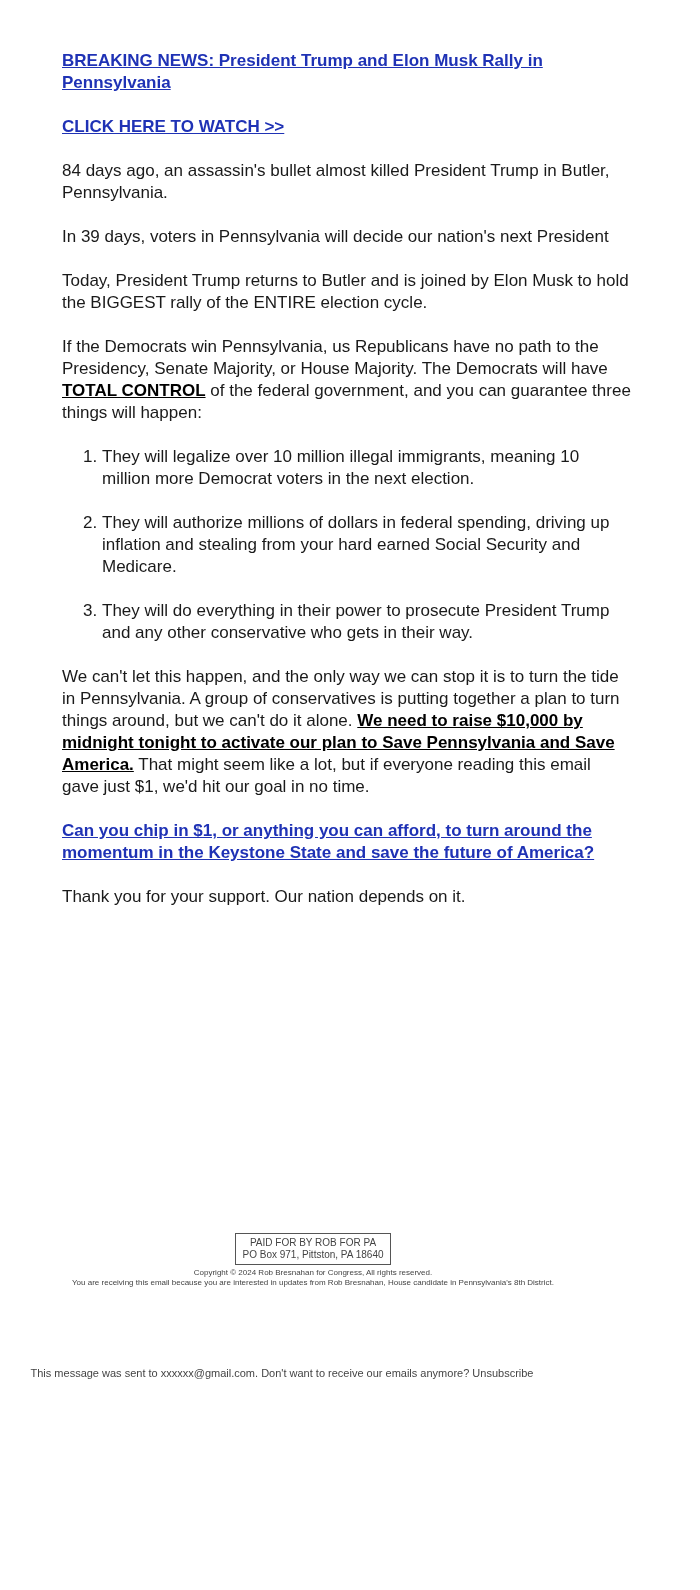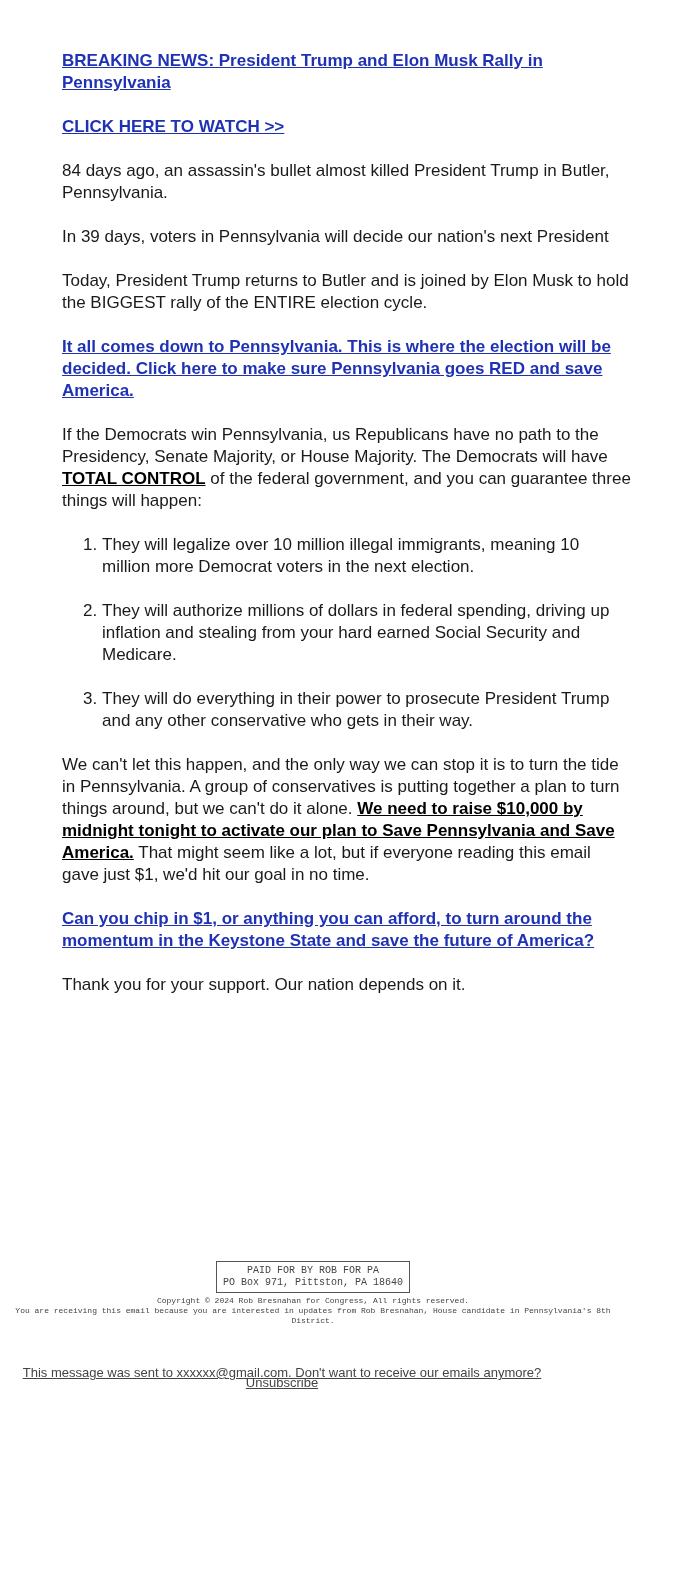--- a/index.html
+++ b/index.html
@@ -39,23 +39,22 @@
     }
     ol.threats li {
       margin: 0 0 22px 0;
     }
     .footer {
       position: absolute;
       left: 0;
       top: 1233px;
       width: 626px;
       text-align: center;
-      font-family: Liberation Mono, monospace;
+      font-family: Liberation Sans, sans-serif;
       color: #444;
-      margin-top: 28px;
     }
     .paid-box {
       display: inline-block;
       border: 1px solid #555;
       padding: 3px 6px;
       font-size: 10px;
       line-height: 12px;
       color: #444;
     }
     .copyright, .receiving {
@@ -63,48 +62,44 @@
       line-height: 10px;
       color: #444;
     }
     .copyright { margin-top: 3px; text-align: center; }
     .unsub-line {
       position: absolute;
       left: 0;
       top: 1368px;
       width: 564px;
       text-align: center;
-      font-size: 13px;
+      font-size: 11px;
       line-height: 10px;
       color: #444;
       font-family: "Liberation Sans", sans-serif;
-      text-decoration: underline;
     }
     .unsub-line a {
       color: #444;
       text-decoration: none;
       cursor: pointer;
     }
   </style>
 </head>
 <body>
 
 <div class="content">
   <p>
     <a class="link">BREAKING NEWS: President Trump and Elon Musk Rally in Pennsylvania</a>
   </p>
   <p>
     <a class="link">CLICK HERE TO WATCH &gt;&gt;</a>
   </p>
   <p>84 days ago, an assassin's bullet almost killed President Trump in Butler, Pennsylvania.</p>
   <p>In 39 days, voters in Pennsylvania will decide our nation's next President</p>
   <p>Today, President Trump returns to Butler and is joined by Elon Musk to hold the BIGGEST rally of the ENTIRE election cycle.</p>
-  <p>
-    <a class="link">It all comes down to Pennsylvania. This is where the election will be decided. Click here to make sure Pennsylvania goes RED and save America.</a>
-  </p>
   <p><span>If the Democrats win Pennsylvania, us Republicans have no path to the Presidency, Senate Majority, or House Majority. The Democrats will have </span><span class="bold">TOTAL CONTROL</span><span> of the federal government, and you can guarantee three things will happen:</span></p>
   <ol class="threats">
     <li>They will legalize over 10 million illegal immigrants, meaning 10 million more Democrat voters in the next election.</li>
     <li>They will authorize millions of dollars in federal spending, driving up inflation and stealing from your hard earned Social Security and Medicare.</li>
     <li>They will do everything in their power to prosecute President Trump and any other conservative who gets in their way.</li>
   </ol>
   <p><span>We can't let this happen, and the only way we can stop it is to turn the tide in Pennsylvania. A group of conservatives is putting together a plan to turn things around, but we can't do it alone. </span><span class="bold">We need to raise $10,000 by midnight tonight to activate our plan to Save Pennsylvania and Save America.</span><span> That might seem like a lot, but if everyone reading this email gave just $1, we'd hit our goal in no time.</span></p>
   <p>
     <a class="link">Can you chip in $1, or anything you can afford, to turn around the momentum in the Keystone State and save the future of America?</a>
   </p>

